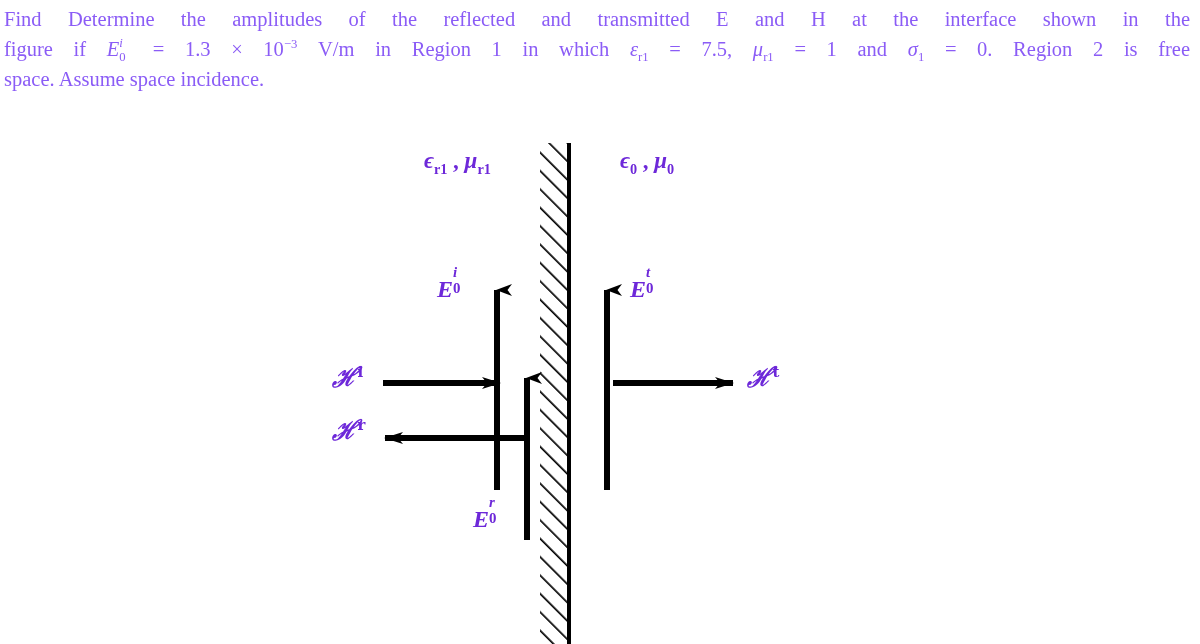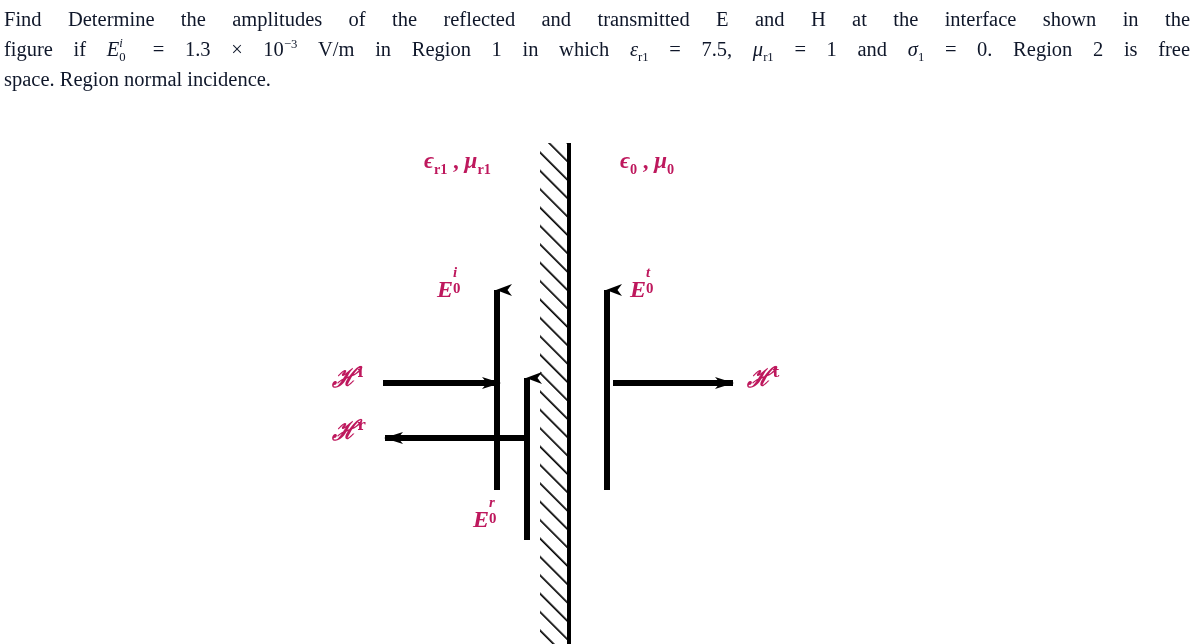--- a/index.html
+++ b/index.html
@@ -18,21 +18,21 @@
 
   
   #problem-statement {
     position: absolute;
     left: 4px;
     top: 4px;
     width: 1186px;
     font-size: 20.5px;
     line-height: 30px;
     text-align: justify;
-    color: #0f172a;
+    color: #8b5cf6;
   }
   #problem-statement .ln {
     display: block;
     white-space: nowrap;
   }
   #problem-statement .ln.l1,
   #problem-statement .ln.l2 {
     text-align: justify;
     text-align-last: justify;
     white-space: normal;
@@ -74,21 +74,21 @@
     top: 110px;
     width: 1200px;
     height: 534px;
   }
   #figure svg { display: block; }
 
   .fig-label {
     position: absolute;
     font-family: "Liberation Serif", "DejaVu Serif", serif;
     font-weight: 700;
-    color: #be185d;
+    color: #6d28d9;
     white-space: nowrap;
     user-select: none;
   }
   .eps-label { font-size: 23px; }
   .e-label   { font-size: 24px; }
   .h-label   { font-size: 24px; font-family: "DejaVu Serif", serif; }
 
   .scriptH {
     font-style: italic;
     font-weight: 700;
@@ -96,21 +96,21 @@
     transform: skewX(-6deg) rotate(-7deg);
     display: inline-block;
   }
 </style>
 </head>
 <body>
 
 <div id="problem-statement">
   <span class="ln l1">Find Determine the amplitudes of the reflected and transmitted E and H at the interface shown in the</span>
   <span class="ln l2"><span>figure if</span>&nbsp;<span class="mi">E</span><span class="stack"><span class="sup">i</span><span class="sub">0</span></span>&nbsp;<span>= 1.3 × 10</span><sup class="sm">−3</sup>&nbsp;<span>V/m in Region 1 in which</span>&nbsp;<span class="mi">ε</span><sub class="sm">r1</sub>&nbsp;<span>= 7.5,</span>&nbsp;<span class="mi">μ</span><sub class="sm">r1</sub>&nbsp;<span>= 1 and</span>&nbsp;<span class="mi">σ</span><sub class="sm">1</sub>&nbsp;<span>= 0. Region 2 is free</span></span>
-  <span class="ln l3">space. Region normal incidence.</span>
+  <span class="ln l3">space. Assume space incidence.</span>
 </div>
 
 <div id="figure">
 
   <svg width="1200" height="534" viewBox="0 0 1200 534">
     <defs>
       <marker id="ah-up" markerWidth="14" markerHeight="16" refX="7" refY="1" orient="auto-start-reverse" markerUnits="userSpaceOnUse">
         <path d="M7,0 L13,16 L7,11.5 L1,16 Z" fill="#000"></path>
       </marker>
       <marker id="ah-right" markerWidth="20" markerHeight="13" refX="19" refY="6.5" orient="auto" markerUnits="userSpaceOnUse">

